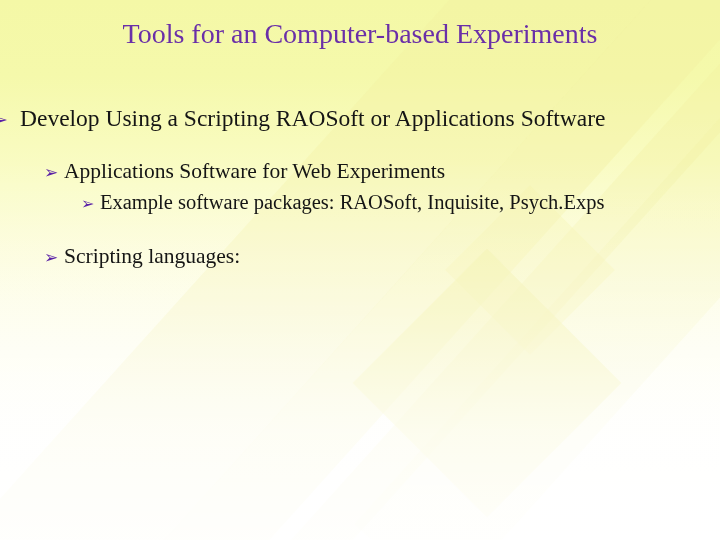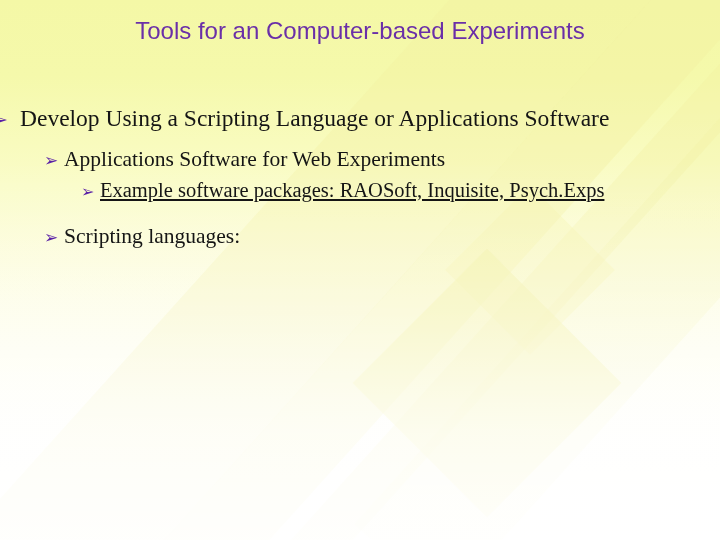--- a/index.html
+++ b/index.html
@@ -112,24 +112,24 @@
   }
 
   
   #title {
     position: absolute;
     left: 0;
     top: 18px;
     width: 720px;
     text-align: center;
     color: #6a2fa8;
-    font-size: 24px;
+    font-size: 28px;
     line-height: 1.12;
     letter-spacing: 0px;
-    font-family: Liberation Sans, sans-serif;
+    font-family: Liberation Serif, serif;
   }
 
   
   #body {
     position: absolute;
     left: 0;
     top: 104px;
     width: 720px;
     color: #151515;
   }
@@ -172,38 +172,37 @@
   .lvl2 .marker { font-size: 17px; margin-right: 2px; }
 
   
   .lvl3 {
     margin-left: 98px;
     margin-right: 8px;
     font-size: 20.5px;
     line-height: 1.24;
     text-indent: -17px;
     padding-left: 17px;
-    text-decoration: underline;
   }
   .lvl3 .marker { font-size: 16px; margin-right: 2px; }
 
   
   .lvl4 {
     margin-left: 133px;
     margin-right: 42px;
     font-size: 20px;
     line-height: 1.26;
     text-indent: -16px;
     padding-left: 16px;
   }
   .lvl4 .marker { font-size: 15px; margin-right: 2px; }
 
   .sp-top-5 { margin-top: 5px; }
-  .sp-top-14 { margin-top: 13px; }
-  .sp-top-17 { margin-top: 20px; }
+  .sp-top-14 { margin-top: 25px; }
+  .sp-top-17 { margin-top: 28px; }
 </style>
 </head>
 <body>
 
 <div id="slide">
 
   <div class="band band-a"></div>
   <div class="band band-b"></div>
   <div class="band band-c"></div>
   <div class="band band-d"></div>
@@ -211,21 +210,21 @@
   <div class="chev"></div>
   <div class="fade"></div>
 
   <div class="content">
 
     <div id="title">Tools for an Computer-based Experiments</div>
 
     <div id="body">
 
       <div class="bullet-row lvl1">
-        <span class="marker">➢</span><span class="btext">Develop Using a Scripting Language or Applications Software</span>
+        <span class="marker">➢</span><span class="btext">Develop Using a Scripting RAOSoft or Applications Software</span>
       </div>
 
       <div class="bullet-row lvl2 sp-top-14">
         <span class="marker">➢</span><span class="btext">Applications Software for Web Experiments</span>
       </div>
 
       <div class="bullet-row lvl3 sp-top-5">
         <span class="marker">➢</span><span class="btext">Example software packages: RAOSoft, Inquisite, Psych.Exps</span>
       </div>
 

